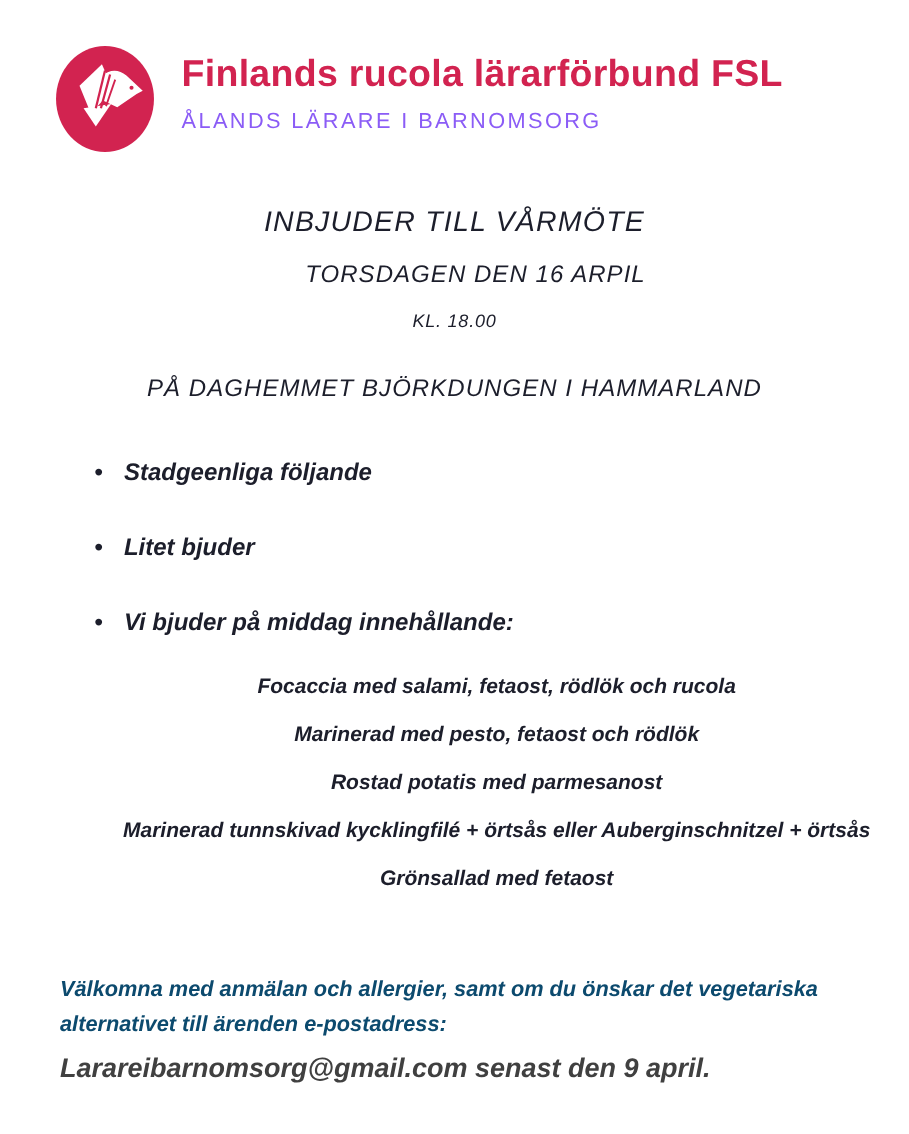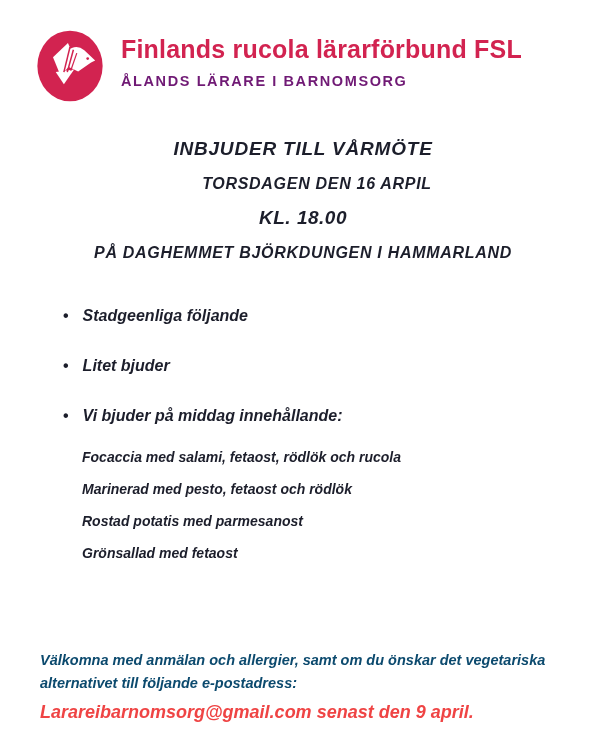--- a/index.html
+++ b/index.html
@@ -21,70 +21,70 @@
   .logo { width: 68px; height: 76px; display: block; flex: 0 0 auto; }
   .header-text { padding-top: 7px; }
   .org-title {
     color: #d22350;
     font-size: 25px;
     font-weight: 800;
     letter-spacing: 0.2px;
     white-space: nowrap;
   }
   .org-subtitle {
-    color: #701a75;
+    color: #8b5cf6;
     font-size: 14.5px;
-    font-weight: 700;
+    font-weight: 400;
     letter-spacing: 1.6px;
     margin-top: 9px;
     white-space: nowrap;
   }
 
   
   .invite {
     position: absolute; top: 138px; left: 0; right: 0;
     text-align: center;
     color: #1c1e2b;
-    font-weight: bold; font-style: italic;
+    font-weight: normal; font-style: italic;
   }
   .invite .l1 { font-size: 19px; letter-spacing: 0.8px; }
   .invite .l2 { font-size: 16px; margin-top: 15px; letter-spacing: 0.7px; padding-left: 28px; }
-  .invite .l3 { font-size: 19px; margin-top: 14px; letter-spacing: 0.5px; }
-  .invite .l4 { font-size: 16px; margin-top: 15px; letter-spacing: 0.7px; }
+  .invite .l3 { font-size: 12px; margin-top: 14px; letter-spacing: 0.5px; }
+  .invite .l4 { font-size: 16px; margin-top: 30px; letter-spacing: 0.7px; }
 
   
   .agenda {
     position: absolute; top: 306px; left: 63px;
     list-style: none;
     color: #1c1e2b;
     font-size: 16px; font-weight: bold; font-style: italic;
   }
   .agenda li { display: flex; gap: 14px; margin-bottom: 30px; line-height: 20px; }
   .agenda .bullet { font-style: normal; line-height: 20px; }
 
   
   .menu {
     position: absolute; top: 444px; left: 82px;
     list-style: none;
     max-width: 505px;
     color: #1c1e2b;
     font-size: 14px; font-weight: bold; font-style: italic;
   }
-  .menu li { line-height: 26px; margin-bottom: 6px; }
+  .menu li { line-height: 26px; margin-bottom: 6px; text-align: center; }
 
   
   .footer-note {
     position: absolute; top: 649px; left: 40px; right: 30px;
     color: #0c4a6e;
     font-size: 14.5px; font-weight: bold; font-style: italic;
     line-height: 23px;
   }
   .footer-email {
     position: absolute; top: 702px; left: 40px;
-    color: #ef4444;
+    color: #404040;
     font-size: 18px; font-weight: bold; font-style: italic;
     white-space: nowrap;
   }
 </style>
 </head>
 <body>
 
 <div class="page">
 
   <header class="header">
@@ -130,23 +130,24 @@
     <li>
       <span class="bullet">•</span>
       <span>Vi bjuder på middag innehållande:</span>
     </li>
   </ul>
 
   <ul class="menu">
     <li>Focaccia med salami, fetaost, rödlök och rucola</li>
     <li>Marinerad med pesto, fetaost och rödlök</li>
     <li>Rostad potatis med parmesanost</li>
+    <li>Marinerad tunnskivad kycklingfilé + örtsås eller Auberginschnitzel + örtsås</li>
     <li>Grönsallad med fetaost</li>
   </ul>
 
   <p class="footer-note">
     <span>Välkomna med anmälan och allergier, samt om du önskar det vegetariska</span><br>
-    <span>alternativet till följande e-postadress:</span>
+    <span>alternativet till ärenden e-postadress:</span>
   </p>
 
   <div class="footer-email">Larareibarnomsorg@gmail.com senast den 9 april.</div>
 
 </div>
 
 </body></html>

